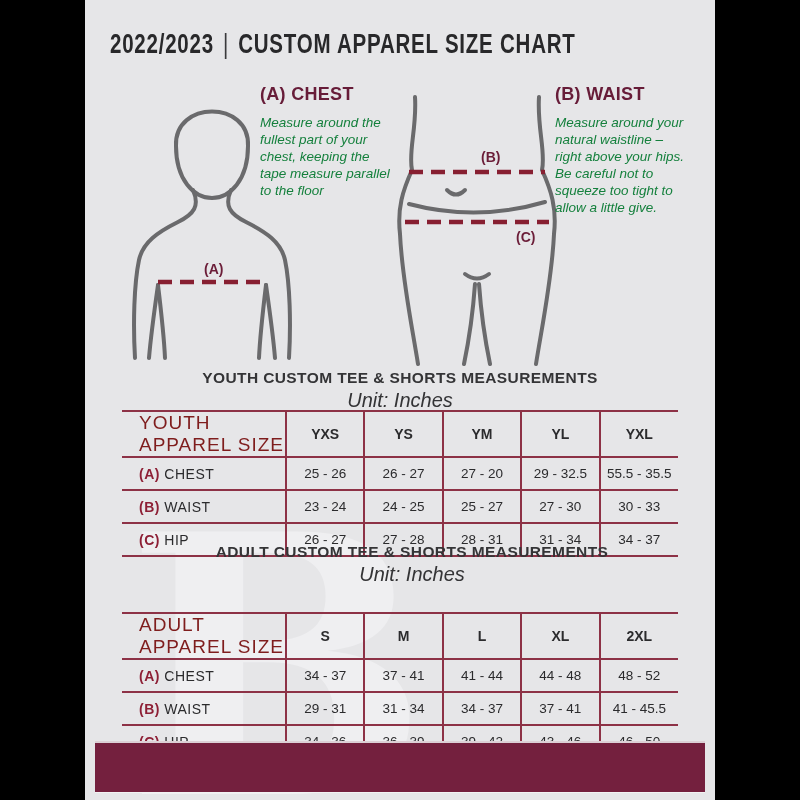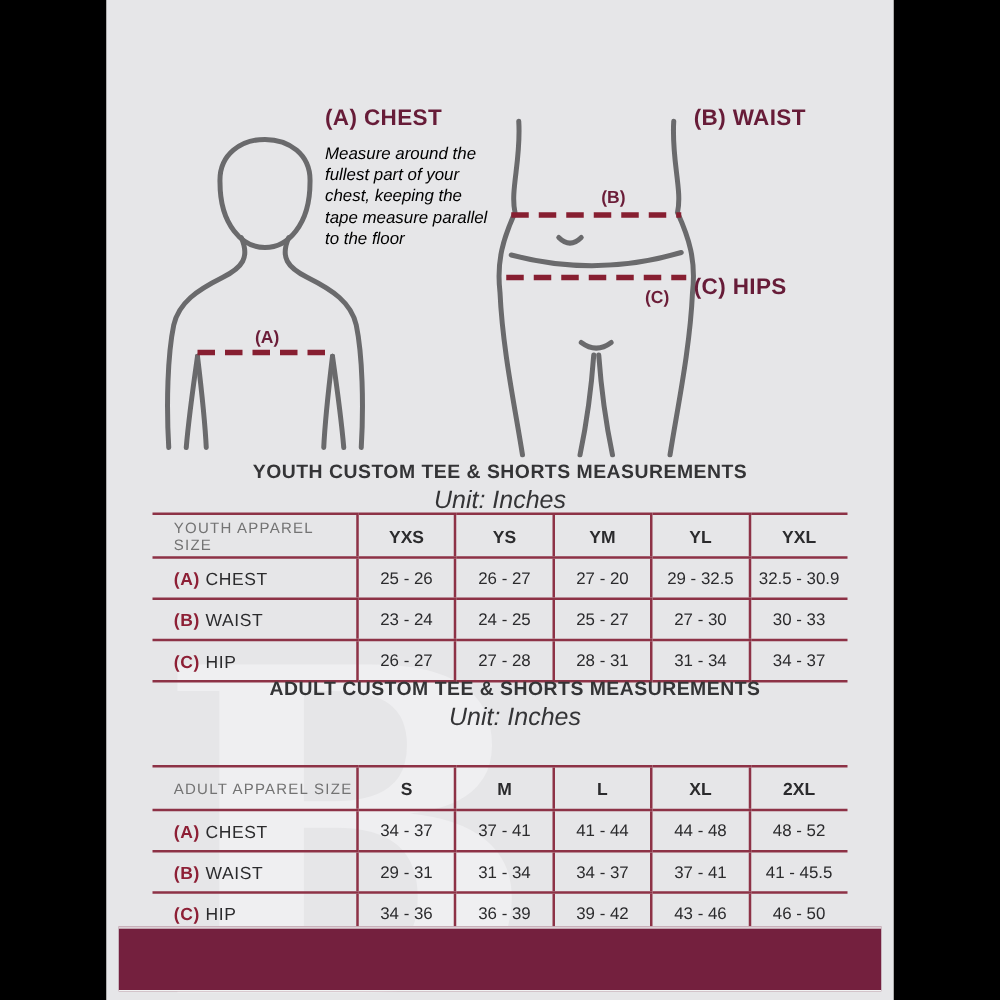--- a/index.html
+++ b/index.html
@@ -27,21 +27,21 @@
   }
   .title-sep { font-weight:normal; color:#3a3a3c; margin:0 12px; }
   
   .fig { position:absolute; z-index:1; }
   .fig path, .fig ellipse { fill:none; stroke:#6a6a6c; stroke-width:4; stroke-linecap:round; }
   .fig .dash { stroke:#871f31; stroke-width:4.5; stroke-dasharray:14 8; stroke-linecap:butt; }
   .fig text { font-family:"Liberation Sans", sans-serif; font-size:14px; font-weight:bold; fill:#6b1d38; }
   
   .note { position:absolute; z-index:1; }
   .note h3 { margin:0 0 9px 0; font-size:18px; font-weight:bold; color:#671c38; letter-spacing:0.3px; }
-  .note p  { margin:0; font-size:13.5px; font-style:italic; color:#000000;
+  .note p  { margin:0; font-size:13.5px; font-style:italic; color:#15803d;
              line-height:17px; white-space:pre-line; font-weight:500; }
   
   .section-head { position:absolute; left:0; right:0; text-align:center; z-index:1; }
   .section-head .t { margin:0; font-size:15.5px; font-weight:bold; color:#343436; letter-spacing:0.4px; }
   .section-head .u { margin:2px 0 0 0; font-size:20px; font-style:italic; color:#343436; }
   
   table.size-table {
     position:absolute; left:37px; width:556px; z-index:1;
     border-collapse:collapse; table-layout:fixed;
   }
@@ -49,37 +49,43 @@
   .size-table th, .size-table td {
     border-top:2px solid #8d3246; border-bottom:2px solid #8d3246;
     border-left:2px solid #8d3246; padding:0; text-align:center;
     color:#2b2b2d; background:transparent;
   }
   .size-table th:first-child, .size-table td:first-child { border-left:none; }
   .size-table th { height:33px; font-size:14px; font-weight:bold; }
   .size-table td { height:31px; font-size:13.5px; }
   .size-table th.lbl {
     text-align:left; padding-left:17px; font-weight:normal;
-    font-size:12px; letter-spacing:1px; color:#737373;
+    font-size:19px; letter-spacing:1px; color:#7f1d1d;
   }
   .size-table td.lbl { text-align:left; padding-left:17px; font-size:14px; letter-spacing:0.5px; }
   .size-table td.lbl .pfx { font-weight:bold; color:#8d1f35; }
   
   .footer-bar {
     position:absolute; left:10px; width:610px; top:741px; height:49px; z-index:2;
     background:#74203e; border-top:2px solid #dcd0d5; border-bottom:1px solid #f2f2f3;
   }
 </style>
 </head>
 <body>
 
 <div class="page">
 
   <div class="watermark">B</div>
 
+  <div class="header">
+    <div class="title-group">
+      <span>2022/2023</span><span class="title-sep">|</span><span>CUSTOM APPAREL SIZE CHART</span>
+    </div>
+
+  </div>
 
   <svg class="fig" style="left:45px; top:84px;" width="190" height="276" viewBox="0 0 190 276">
     <path d="M46,62 C44,16 120,16 118,62 C118,96 100,114 82,114 C64,114 46,96 46,62"></path>
     <path d="M63,106 C70,122 64,130 48,138 C28,148 13,158 9,176 C4,200 3,240 5,274"></path>
     <path d="M101,106 C94,122 100,130 116,138 C136,148 151,158 155,176 C160,200 161,240 159,274"></path>
     <path d="M28,201 C25,222 21,250 19,274"></path>
     <path d="M28,201 C31,226 34,252 35,274"></path>
     <path d="M136,201 C139,222 143,250 145,274"></path>
     <path d="M136,201 C133,226 130,252 129,274"></path>
     <path class="dash" d="M28,198 L136,198"></path>
@@ -103,23 +109,28 @@
   <div class="note" style="left:175px; top:84px; width:172px;">
     <h3>(A) CHEST</h3>
     <p>Measure around the
 fullest part of your
 chest, keeping the
 tape measure parallel
 to the floor</p>
   </div>
   <div class="note" style="left:470px; top:84px; width:158px;">
     <h3>(B) WAIST</h3>
+    <p>Measure around your
+natural waistline –
+right above your hips.
+Be careful not to
+squeeze too tight to
+allow a little give.</p>
   </div>
   <div class="note" style="left:470px; top:219px; width:158px;">
-    <h3>(C) HIPS</h3>
   </div>
 
   <div class="section-head" style="top:369px;">
     <p class="t">YOUTH CUSTOM TEE &amp; SHORTS MEASUREMENTS</p>
     <p class="u">Unit: Inches</p>
   </div>
 
   <table class="size-table" style="top:410px;">
     <colgroup>
         <col class="c0">
@@ -139,21 +150,21 @@
         <th>YXL</th>
       </tr>
     </thead>
     <tbody>
       <tr>
         <td class="lbl"><span class="pfx">(A)</span> <span>CHEST</span></td>
         <td>25 - 26</td>
         <td>26 - 27</td>
         <td>27 - 20</td>
         <td>29 - 32.5</td>
-        <td>32.5 - 30.9</td>
+        <td>55.5 - 35.5</td>
       </tr>
       <tr>
         <td class="lbl"><span class="pfx">(B)</span> <span>WAIST</span></td>
         <td>23 - 24</td>
         <td>24 - 25</td>
         <td>25 - 27</td>
         <td>27 - 30</td>
         <td>30 - 33</td>
       </tr>
       <tr>

